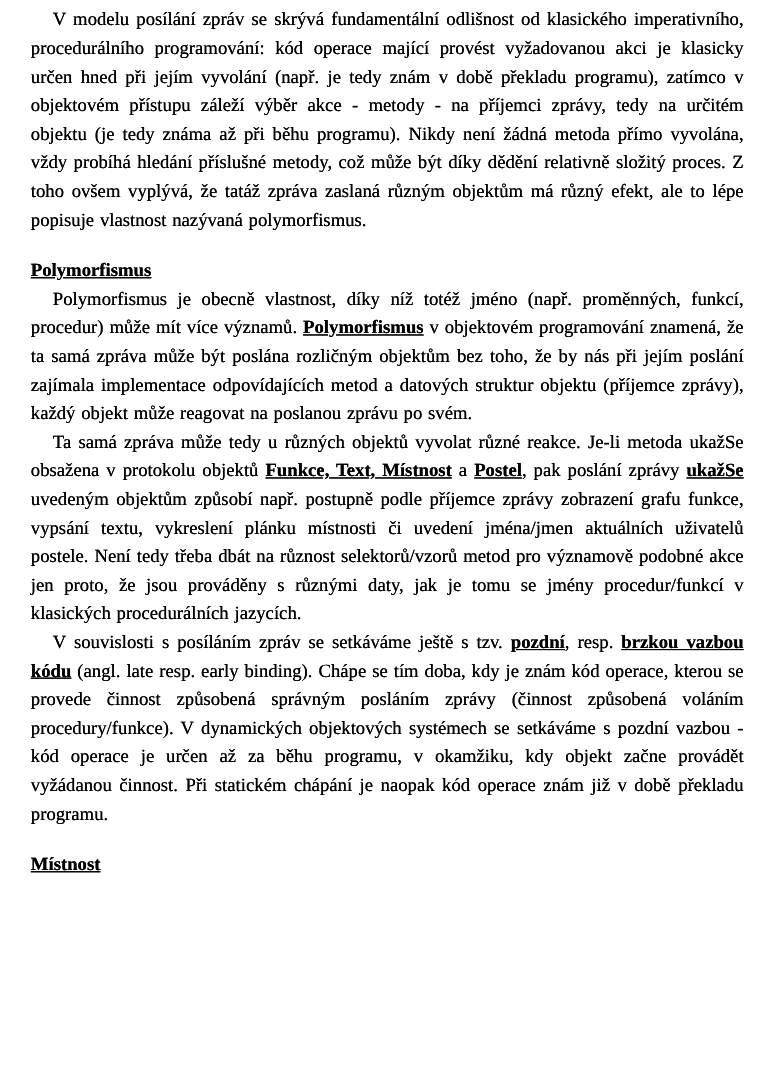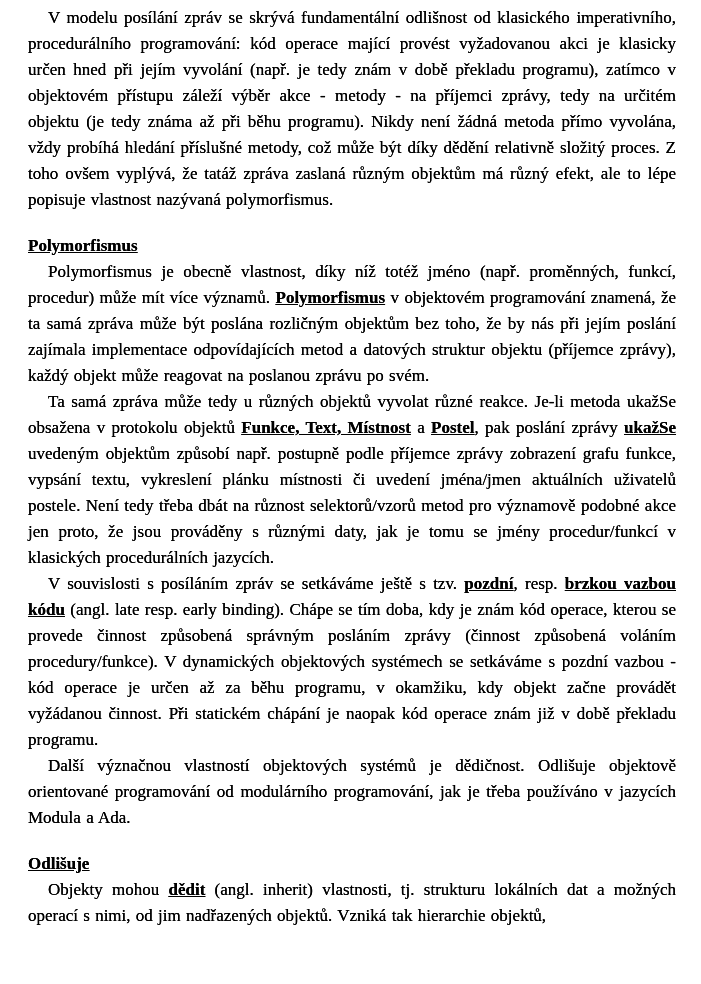--- a/index.html
+++ b/index.html
@@ -46,17 +46,15 @@
 </head>
 <body>
 
 <div class="page">
   <div class="doc" id="doc">
       <p class="paragraph"><span>V modelu  posílání zpráv se  skrývá fundamentální odlišnost od  klasického imperativního,  procedurálního programování: kód operace mající provést vyžadovanou akci je klasicky určen hned při jejím vyvolání (např. je tedy znám v době překladu programu), zatímco v objektovém přístupu  záleží výběr akce  - metody - na  příjemci zprávy, tedy na určitém  objektu (je tedy známa  až při  běhu programu).  Nikdy není žádná metoda  přímo vyvolána, vždy  probíhá hledání příslušné metody,  což může být díky dědění relativně složitý proces.  Z toho ovšem vyplývá, že tatáž  zpráva zaslaná různým objektům  má různý  efekt, ale to lépe popisuje vlastnost nazývaná polymorfismus.</span></p>
       <h3 class="heading"><span class="b">Polymorfismus</span></h3>
       <p class="paragraph"><span>Polymorfismus je obecně vlastnost, díky níž totéž jméno (např. proměnných, funkcí, procedur) může mít více významů. </span><span class="b">Polymorfismus</span><span>  v objektovém  programování znamená,  že ta  samá zpráva může být poslána rozličným  objektům bez toho, že by nás při jejím poslání zajímala  implementace odpovídajících metod a datových struktur objektu (příjemce  zprávy), každý objekt může reagovat na poslanou zprávu po svém.</span></p>
       <p class="paragraph"><span>Ta samá  zpráva může tedy  u různých objektů  vyvolat různé reakce.  Je-li metoda ukažSe  obsažena  v  protokolu  objektů </span><span class="b">Funkce, Text, Místnost</span><span> a </span><span class="b">Postel</span><span>,  pak poslání  zprávy </span><span class="b">ukažSe</span><span> uvedeným objektům způsobí např.  postupně podle příjemce zprávy zobrazení  grafu  funkce,   vypsání  textu,  vykreslení  plánku  místnosti či uvedení jména/jmen aktuálních  uživatelů postele. Není tedy třeba dbát  na  různost selektorů/vzorů metod pro významově podobné  akce jen proto, že  jsou prováděny s různými daty,  jak je tomu se  jmény procedur/funkcí v  klasických procedurálních jazycích.</span></p>
       <p class="paragraph"><span>V souvislosti  s posíláním zpráv se  setkáváme ještě s tzv. </span><span class="b">pozdní</span><span>,  resp.  </span><span class="b">brzkou vazbou  kódu</span><span>  (angl.  late  resp. early binding). Chápe se tím doba, kdy je znám kód operace, kterou se provede  činnost  způsobená  správným  posláním zprávy (činnost způsobená  voláním  procedury/funkce).   V dynamických  objektových systémech se setkáváme  s pozdní vazbou - kód  operace je určen až  za běhu  programu, v  okamžiku, kdy  objekt začne  provádět vyžádanou činnost. Při statickém  chápání je naopak kód operace znám již v době překladu programu.</span></p>
-      <p class="paragraph"><span>Další  význačnou vlastností objektových systémů je dědičnost.  Odlišuje  objektově orientované  programování  od modulárního  programování, jak  je třeba  používáno v jazycích Modula a Ada.</span></p>
-      <h3 class="heading"><span class="b">Odlišuje</span></h3>
-      <p class="paragraph"><span>Objekty mohou  </span><span class="b">dědit</span><span> (angl. inherit)  vlastnosti, tj. strukturu lokálních  dat a  možných operací  s nimi,  od jim  nadřazených objektů.  Vzniká tak  hierarchie objektů,</span></p>
+      <h3 class="heading"><span class="b">Místnost</span></h3>
     </div>
 </div>
 
 </body></html>

